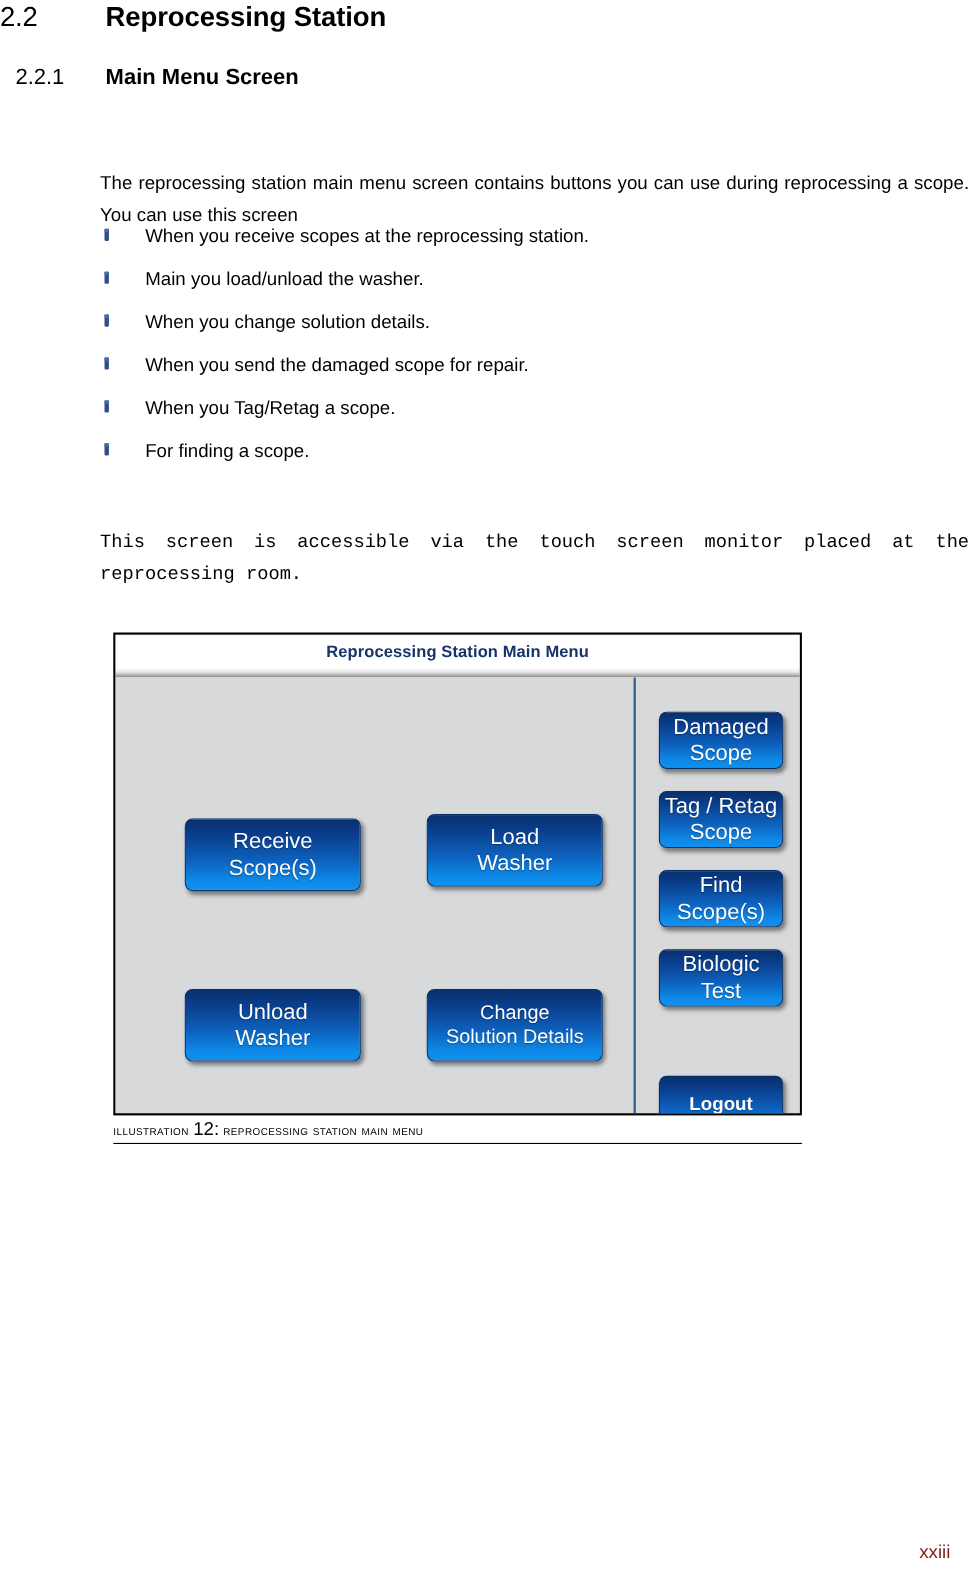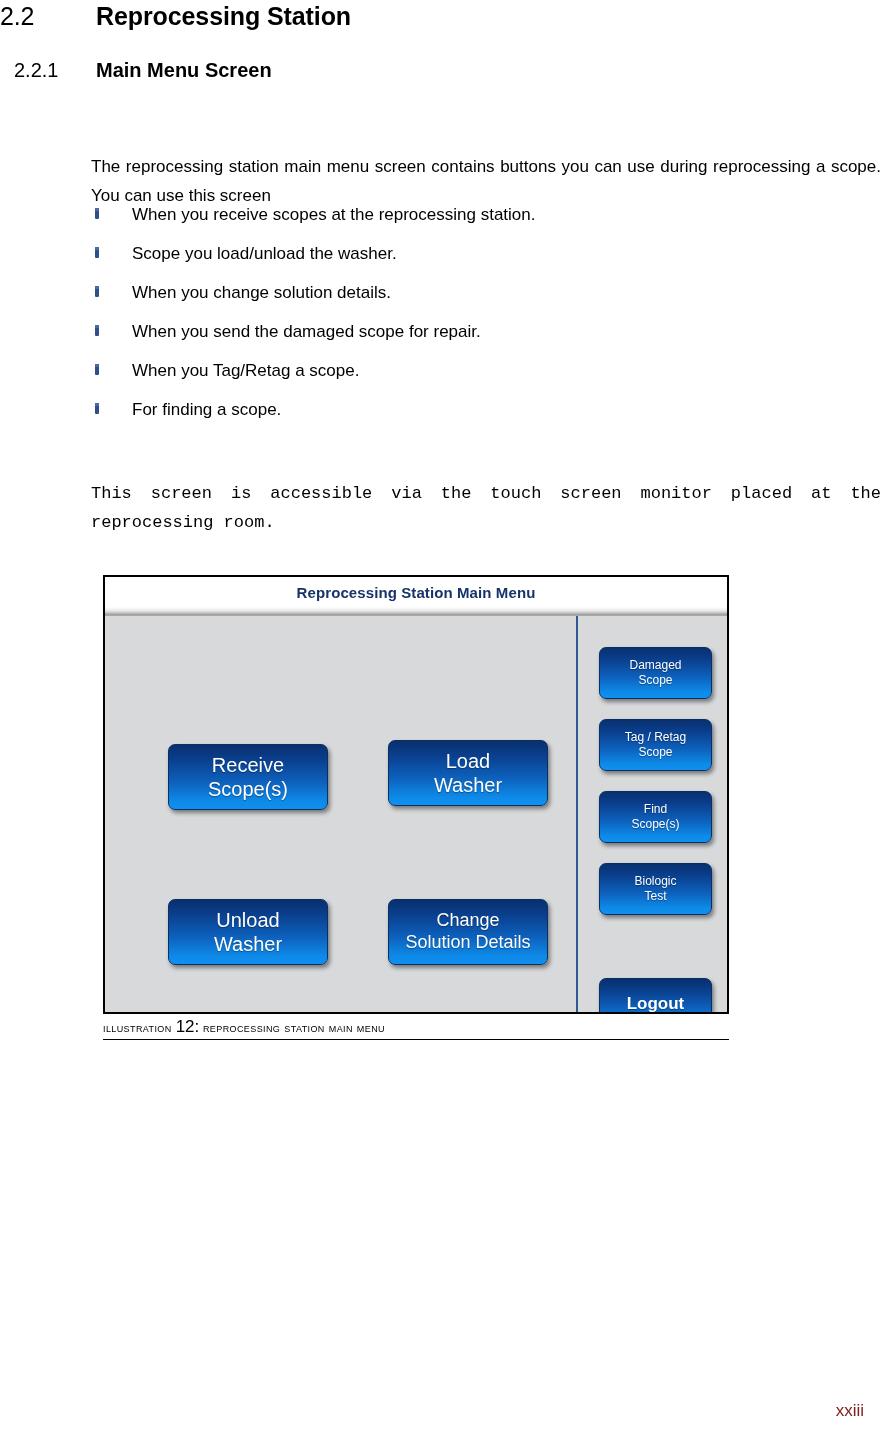--- a/index.html
+++ b/index.html
@@ -185,21 +185,21 @@
   }
 
   .btn-main {
     width: 160px;
     height: 66px;
     font-size: 20px;
   }
   .btn-side {
     width: 113px;
     height: 52px;
-    font-size: 12px;
+    font-size: 20px;
     justify-content: center;
   }
   .btn-logout {
     width: 113px;
     height: 52px;
     font-size: 17px;
     font-weight: bold;
   }
 
   
@@ -266,21 +266,21 @@
 
   <p class="para" id="para-intro">The reprocessing station main menu screen contains buttons you can use during reprocessing a scope. You can use this screen</p>
 
   <ul class="bullets">
     <li>
       <span class="bullet-glyph"></span>
       <span>When you receive scopes at the reprocessing station.</span>
     </li>
     <li>
       <span class="bullet-glyph"></span>
-      <span>Scope you load/unload the washer.</span>
+      <span>Main you load/unload the washer.</span>
     </li>
     <li>
       <span class="bullet-glyph"></span>
       <span>When you change solution details.</span>
     </li>
     <li>
       <span class="bullet-glyph"></span>
       <span>When you send the damaged scope for repair.</span>
     </li>
     <li>

